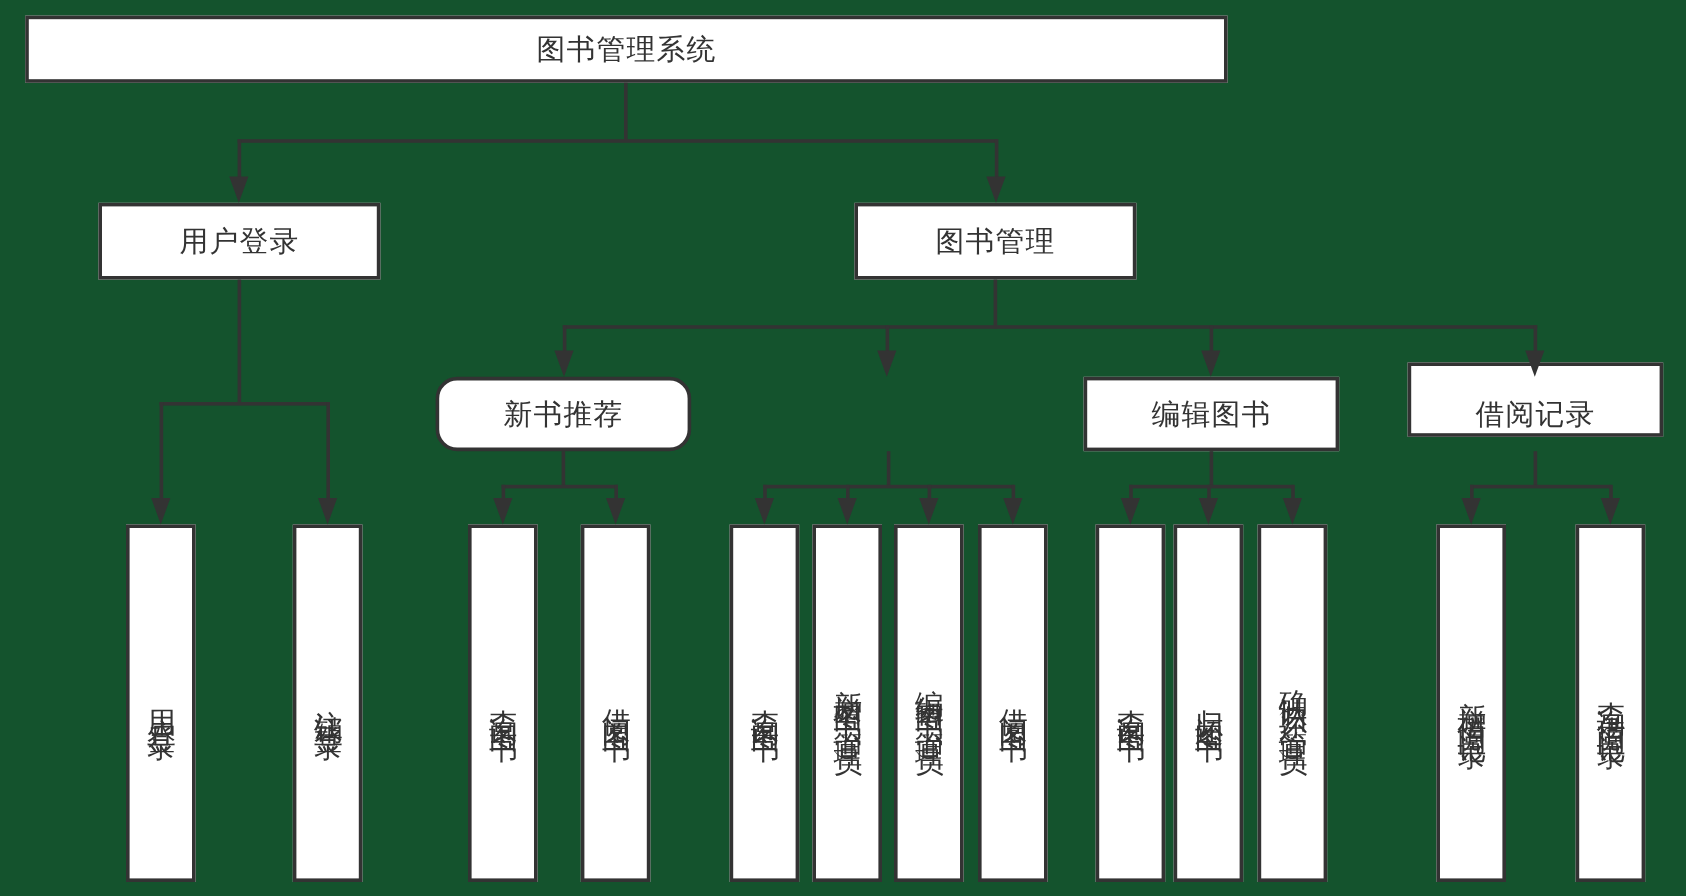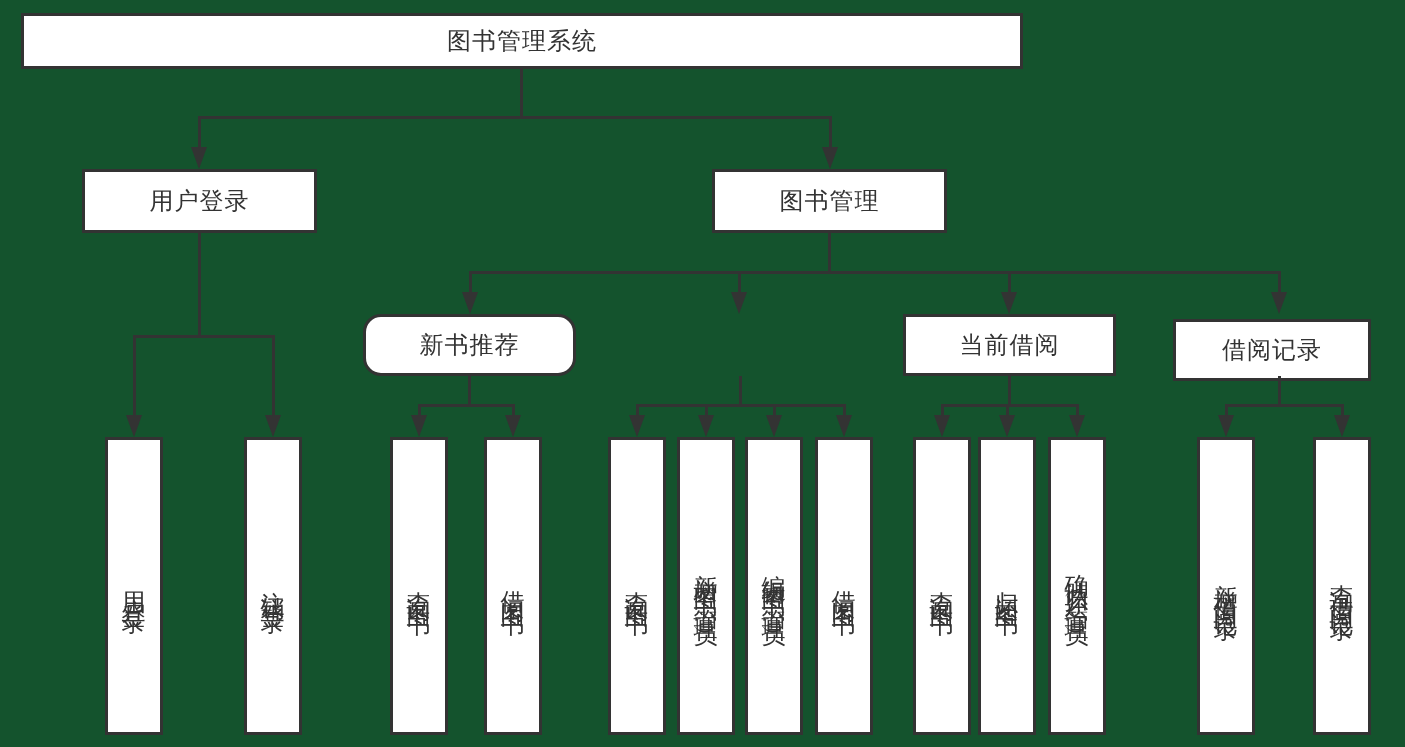--- a/index.html
+++ b/index.html
@@ -50,21 +50,21 @@
     white-space: nowrap;
     z-index: 5;
   }
   
   .n-root        { left: 21px;   top: 13px;  width: 1002px; height: 56px; }
   .n-user-login  { left: 82px;   top: 169px; width: 235px;  height: 64px; }
   .n-book-mgmt   { left: 712px;  top: 169px; width: 235px;  height: 64px; }
   .n-new-books   { left: 363px;  top: 314px; width: 213px;  height: 62px; border-radius: 18px; }
   .n-borrowing   { left: 634px;  top: 314px; width: 213px;  height: 62px; }
   .n-current     { left: 903px;  top: 314px; width: 213px;  height: 62px; }
-  .n-records     { left: 1173px; top: 319px; width: 198px;  height: 62px; }
+  .n-records     { left: 1173px; top: 302px; width: 213px;  height: 62px; align-items: flex-end; }
   .leaf          { top: 437px; width: 58px; height: 298px; }
   .l-user-login  { left: 105px; }
   .l-logout      { left: 244px; }
   .l-nb-query    { left: 390px; }
   .l-nb-borrow   { left: 484px; }
   .l-bw-query    { left: 608px; }
   .l-bw-add      { left: 677px; }
   .l-bw-edit     { left: 745px; }
   .l-bw-borrow   { left: 815px; }
   .l-cur-query   { left: 913px; }
@@ -86,21 +86,21 @@
     <span>用户登录</span>
   </div>
   <div class="node n-book-mgmt">
     <span>图书管理</span>
   </div>
 
   <div class="node n-new-books">
     <span>新书推荐</span>
   </div>
   <div class="node n-current">
-    <span>当前借阅</span>
+    <span>编辑图书</span>
   </div>
   <div class="node n-records">
     <span>借阅记录</span>
   </div>
 
   <div class="node leaf l-user-login">
     <span class="vtext">用户登录</span>
   </div>
   <div class="node leaf l-logout">
     <span class="vtext">注销登录</span>

